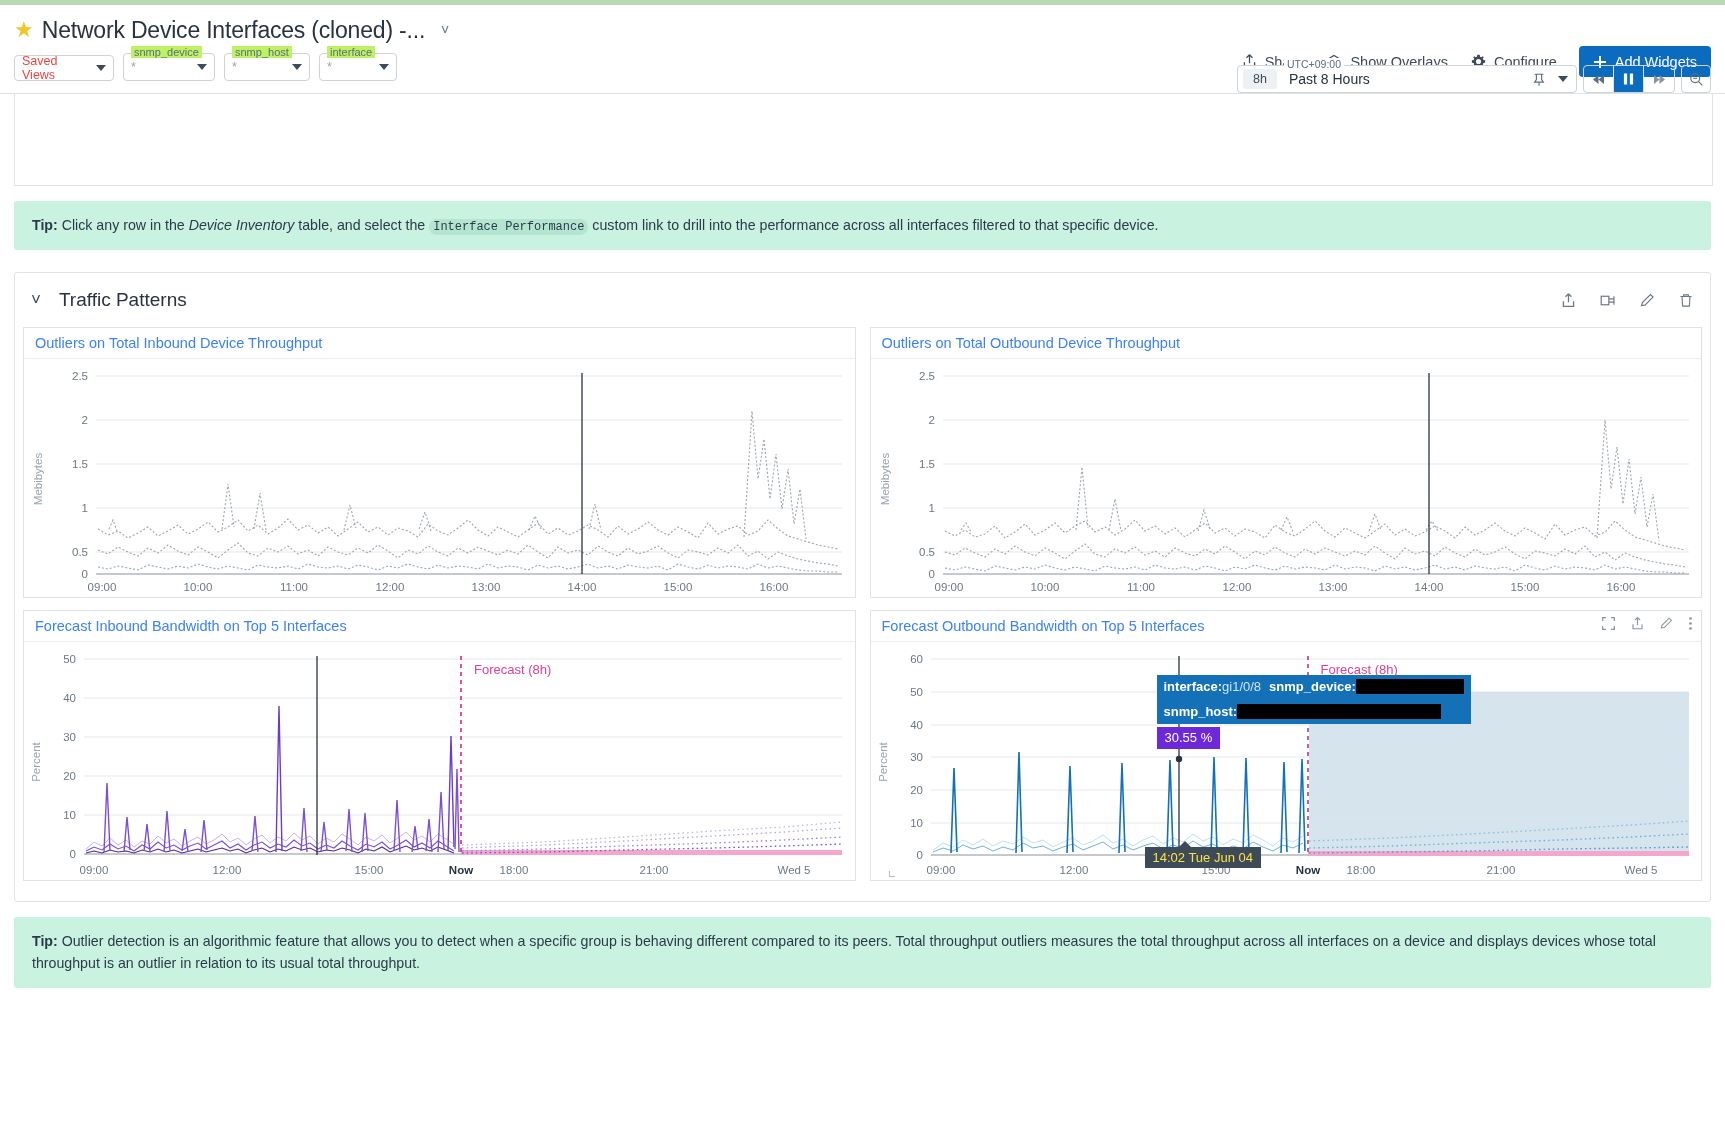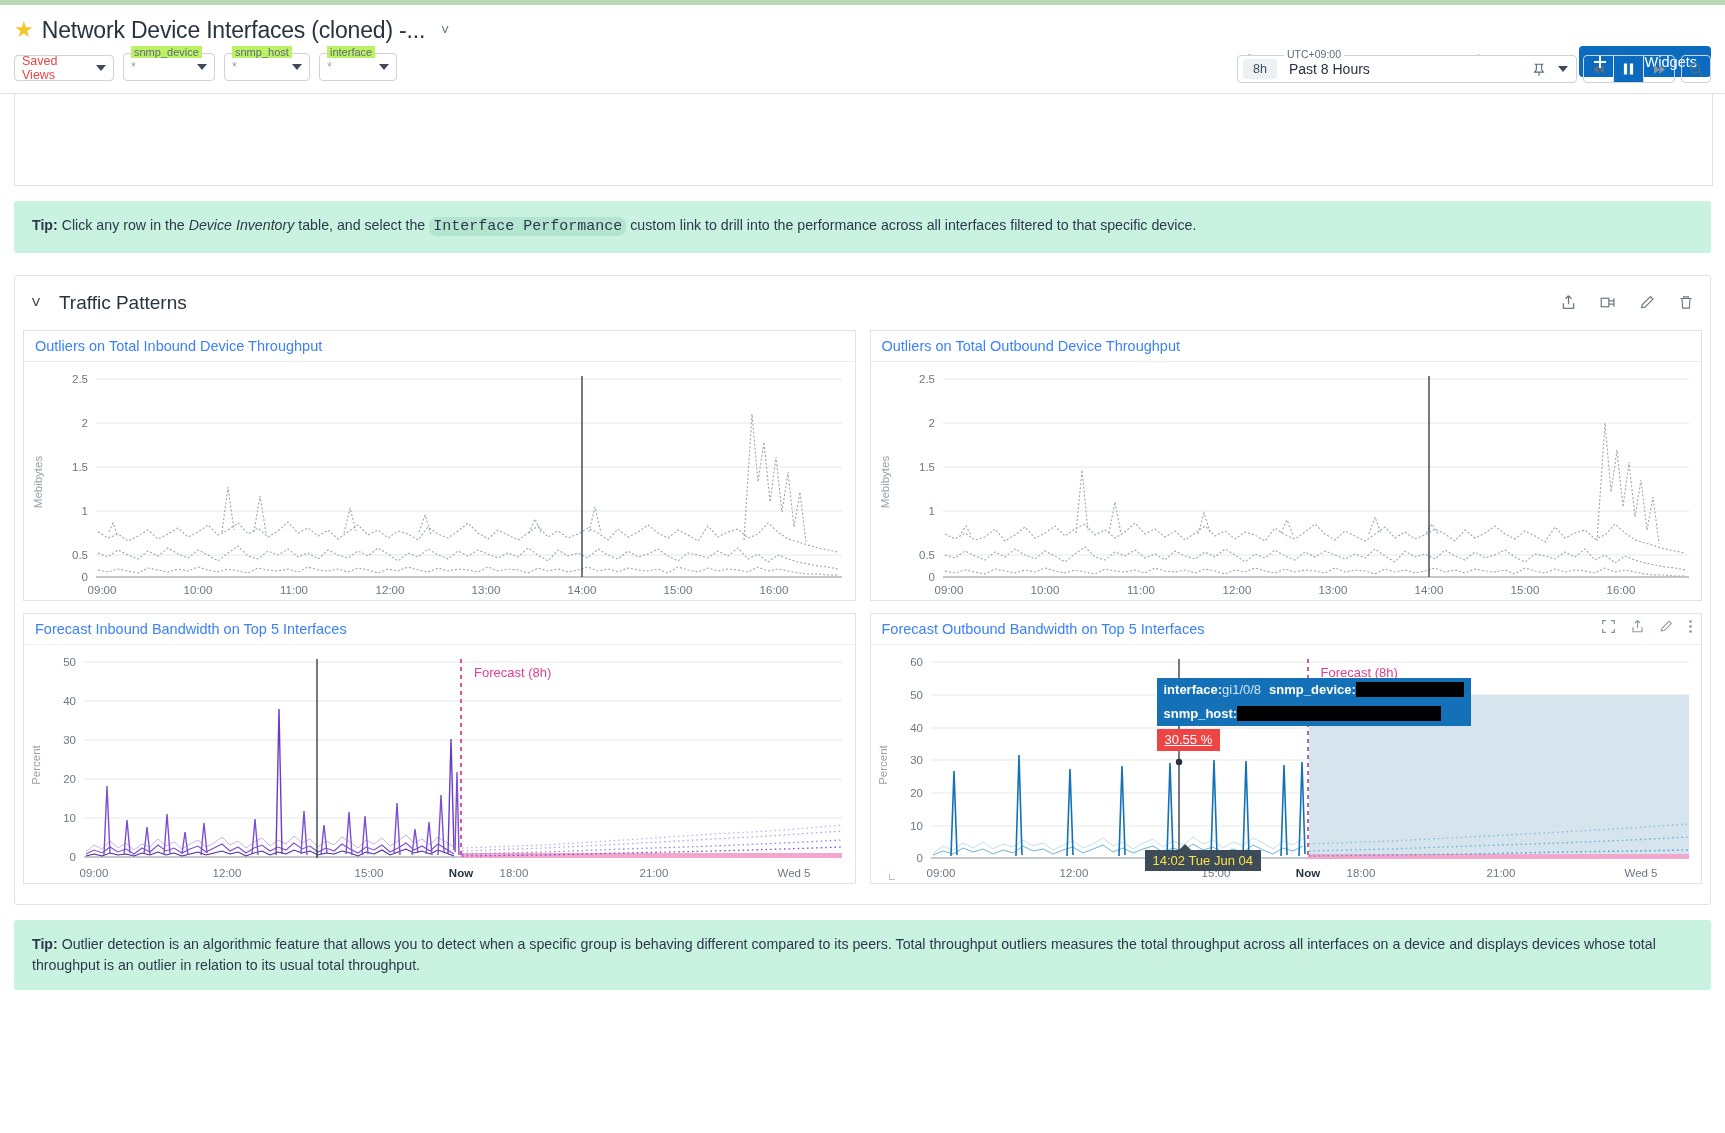--- a/index.html
+++ b/index.html
@@ -40,21 +40,21 @@
   .caret { width:0;height:0;border-left:5px solid transparent;border-right:5px solid transparent;border-top:6px solid #3d4b59; margin-left:10px;}
 
   .actions { position:absolute; top:13px; right:14px; display:flex; align-items:center; gap:22px;margin-top:28px; }
   .action { display:flex; align-items:center; gap:7px; font-size:14.5px; color:#3d4b59; cursor:pointer; }
   .action svg { display:block; }
   .add-widgets {
     background:#0b6cbf; color:#fff; border-radius:4px; height:31px;
     display:flex; align-items:center; gap:8px; padding:0 14px; font-size:14.5px;
   }
 
-  .timebar { position:absolute; top:50px; right:14px; display:flex; align-items:center; gap:6px; }
+  .timebar { position:absolute; top:60px; right:14px; display:flex; align-items:center; gap:6px; }
   .time-picker {
     position:relative; width:340px; height:28px; border:1px solid #cdd3d9; border-radius:4px;
     display:flex; align-items:center; background:#fff;
   }
   .time-picker .legend {
     position:absolute; top:-8px; left:46px; background:#fff; padding:0 3px;
     font-size:10.5px; color:#5c6d7e;
   }
   .pill8h { background:#eef1f4; border-radius:3px; margin-left:5px; padding:3px 10px; font-size:12.5px; color:#3d4b59; }
   .time-label { margin-left:12px; font-size:14px; color:#27333f; flex:1; }
@@ -66,21 +66,21 @@
   .zoom-btn { width:30px; height:28px; border:1px solid #cdd3d9; border-radius:4px; display:flex; align-items:center; justify-content:center; color:#5c6d7e; }
   .empty-widget { height:92px; border:1px solid #e0e3e6; border-top:none; background:#fff; margin:0 12px 0 14px; }
 
   .tip {
     background:#c9f2e0; border-radius:3px; margin:15px 14px 0 14px;
     padding:14px 18px; font-size:14.2px; color:#2b3a4a; line-height:1.5;
   }
   .tip b { font-weight:700; }
   .tip i { font-style:italic; }
   .tip code {
-    font-family:"Liberation Mono", monospace; font-size:15px;
+    font-family:"Liberation Mono", monospace; font-size:12px;
     background:#b4e5d1; padding:1px 4px; border-radius:8px;
   }
 
   .section {
     margin:22px 14px 0 14px; border:1px solid #dfe3e7; border-radius:3px; background:#fff;
   }
   .section-head { display:flex; align-items:center; height:54px; padding:0 16px; position:relative; }
   .chev { color:#3d4b59; font-size:17px; margin-right:18px; }
   .section-title { font-size:19px; color:#27333f; }
   .section-tools { position:absolute; right:16px; top:0; height:54px; display:flex; align-items:center; gap:22px; color:#6b7884; }
@@ -94,21 +94,21 @@
   .plot svg { display:block; }
 
   
   .tt {
     position:absolute; z-index:30; font-size:13px; line-height:1.25;
   }
   .tt-row { background:#1471b8; color:#fff; padding:4px 7px; display:flex; align-items:center; gap:8px; white-space:nowrap;}
   .tt-k { font-weight:700; }
   .tt-v { color:#cfe4f5; }
   .redact { background:#000; display:inline-block; height:15px; }
-  .tt-val { background:#ef4444; color:#fff; padding:3px 8px; font-size:13px; display:inline-block;text-decoration:underline; }
+  .tt-val { background:#6d28d9; color:#fff; padding:3px 8px; font-size:13px; display:inline-block; }
   .cursor-label {
     position:absolute; background:#3d4b59; color:#fde047; font-size:13px;
     padding:3px 8px; white-space:nowrap; z-index:30;
   }
   .cursor-label::before{
     content:""; position:absolute; top:-6px; left:34px;
     border-left:6px solid transparent; border-right:6px solid transparent; border-bottom:6px solid #3d4b59;
   }
   .fc-label { position:absolute; color:#e0408f; font-size:13px; }
   .axis-text { font-size:11.5px; fill:#6b7884; font-family:"Liberation Sans", sans-serif; }

